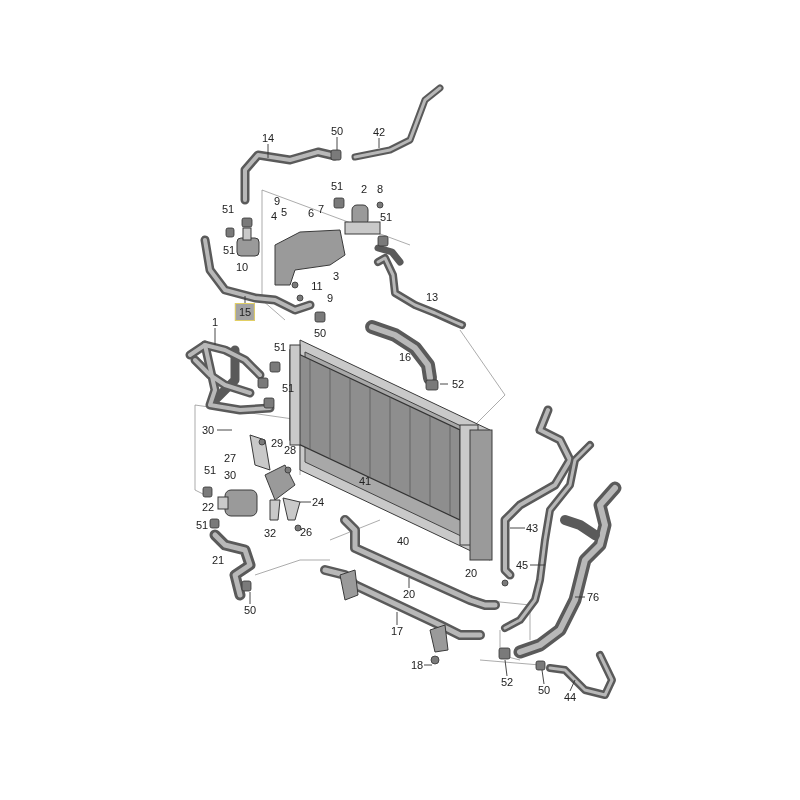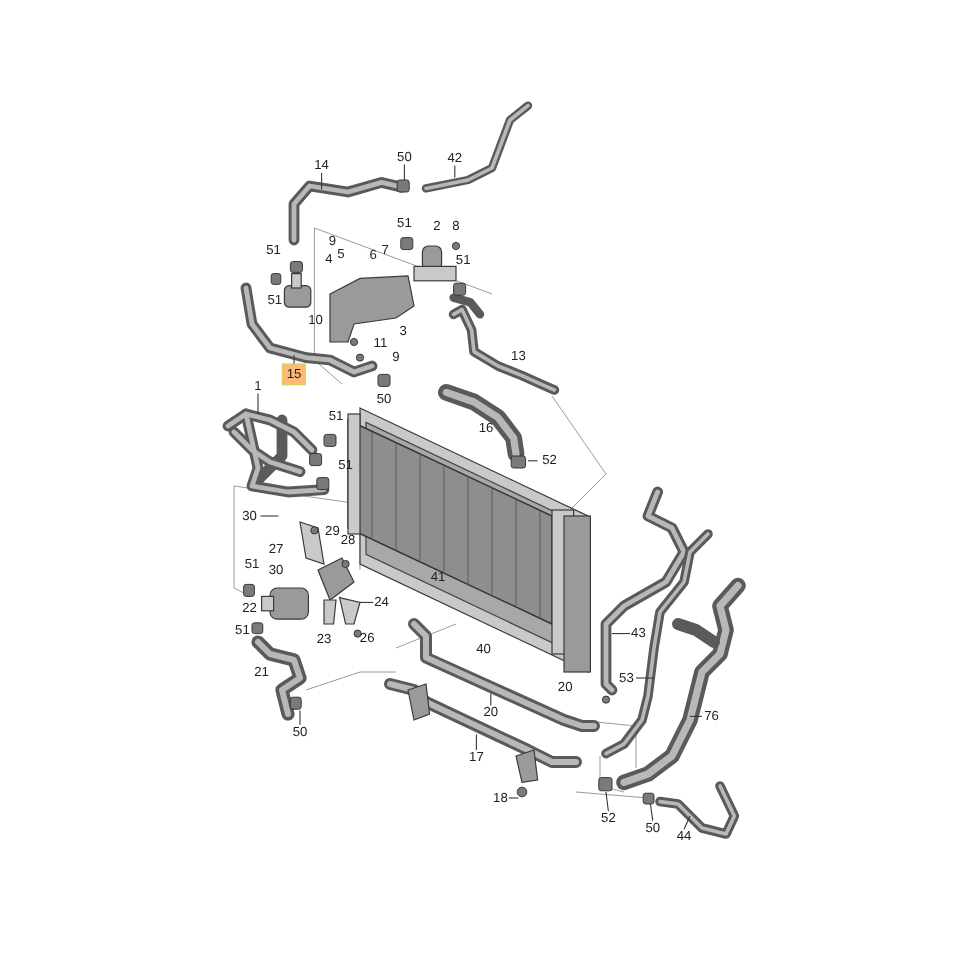--- a/index.html
+++ b/index.html
@@ -1,21 +1,21 @@
 <!DOCTYPE html>
 <html><head>
 <meta charset="utf-8">
 <style>
   html, body { margin:0; padding:0; background:#ffffff; }
   body { width:800px; height:800px; position:relative; overflow:hidden;
          font-family:"Liberation Sans", sans-serif; }
   #diagram { position:absolute; left:0; top:0; width:800px; height:800px; }
   .lbl { position:absolute; font-size:11px; color:#222; line-height:12px;
          transform:translate(-50%,-50%); white-space:nowrap; }
-  .lbl.hl { background:#fdba74; padding:2px 3px; border:1px solid #e2cf63; }
+  .lbl.hl { background:#a3a3a3; padding:2px 3px; border:1px solid #e2cf63; }
   .hose { fill:none; stroke:#5a5a5a; stroke-linecap:round; stroke-linejoin:round; }
   .hose-in { fill:none; stroke:#b8b8b8; stroke-linecap:round; stroke-linejoin:round; }
   .lead { stroke:#333; stroke-width:0.9; fill:none; }
   .dash { stroke:#888; stroke-width:0.7; fill:none; }
   .part { fill:#9a9a9a; stroke:#3a3a3a; stroke-width:1; }
   .part-l { fill:#c9c9c9; stroke:#3a3a3a; stroke-width:1; }
 </style>
 </head>
 <body>
 
@@ -204,21 +204,21 @@
   <div class="lbl" style="left:364px;top:189px">2</div>
   <div class="lbl" style="left:380px;top:189px">8</div>
   <div class="lbl" style="left:277px;top:201px">9</div>
   <div class="lbl" style="left:228px;top:209px">51</div>
   <div class="lbl" style="left:321px;top:209px">7</div>
   <div class="lbl" style="left:274px;top:216px">4</div>
   <div class="lbl" style="left:284px;top:212px">5</div>
   <div class="lbl" style="left:311px;top:213px">6</div>
   <div class="lbl" style="left:386px;top:217px">51</div>
   <div class="lbl" style="left:229px;top:250px">51</div>
-  <div class="lbl" style="left:263px;top:267px">10</div>
+  <div class="lbl" style="left:242px;top:267px">10</div>
   <div class="lbl" style="left:336px;top:276px">3</div>
   <div class="lbl" style="left:317px;top:286px">11</div>
   <div class="lbl" style="left:330px;top:298px">9</div>
   <div class="lbl" style="left:432px;top:297px">13</div>
   <div class="lbl hl" style="left:245px;top:312px">15</div>
   <div class="lbl" style="left:215px;top:322px">1</div>
   <div class="lbl" style="left:320px;top:333px">50</div>
   <div class="lbl" style="left:405px;top:357px">16</div>
   <div class="lbl" style="left:280px;top:347px">51</div>
   <div class="lbl" style="left:458px;top:384px">52</div>
@@ -227,24 +227,24 @@
   <div class="lbl" style="left:277px;top:443px">29</div>
   <div class="lbl" style="left:290px;top:450px">28</div>
   <div class="lbl" style="left:230px;top:458px">27</div>
   <div class="lbl" style="left:210px;top:470px">51</div>
   <div class="lbl" style="left:230px;top:475px">30</div>
   <div class="lbl" style="left:365px;top:481px">41</div>
   <div class="lbl" style="left:208px;top:507px">22</div>
   <div class="lbl" style="left:318px;top:502px">24</div>
   <div class="lbl" style="left:202px;top:525px">51</div>
   <div class="lbl" style="left:532px;top:528px">43</div>
-  <div class="lbl" style="left:270px;top:533px">23</div>
+  <div class="lbl" style="left:270px;top:533px">32</div>
   <div class="lbl" style="left:306px;top:532px">26</div>
   <div class="lbl" style="left:403px;top:541px">40</div>
-  <div class="lbl" style="left:522px;top:565px">53</div>
+  <div class="lbl" style="left:522px;top:565px">45</div>
   <div class="lbl" style="left:218px;top:560px">21</div>
   <div class="lbl" style="left:471px;top:573px">20</div>
   <div class="lbl" style="left:409px;top:594px">20</div>
   <div class="lbl" style="left:593px;top:597px">76</div>
   <div class="lbl" style="left:250px;top:610px">50</div>
   <div class="lbl" style="left:397px;top:631px">17</div>
   <div class="lbl" style="left:417px;top:665px">18</div>
   <div class="lbl" style="left:507px;top:682px">52</div>
   <div class="lbl" style="left:544px;top:690px">50</div>
   <div class="lbl" style="left:570px;top:697px">44</div>

